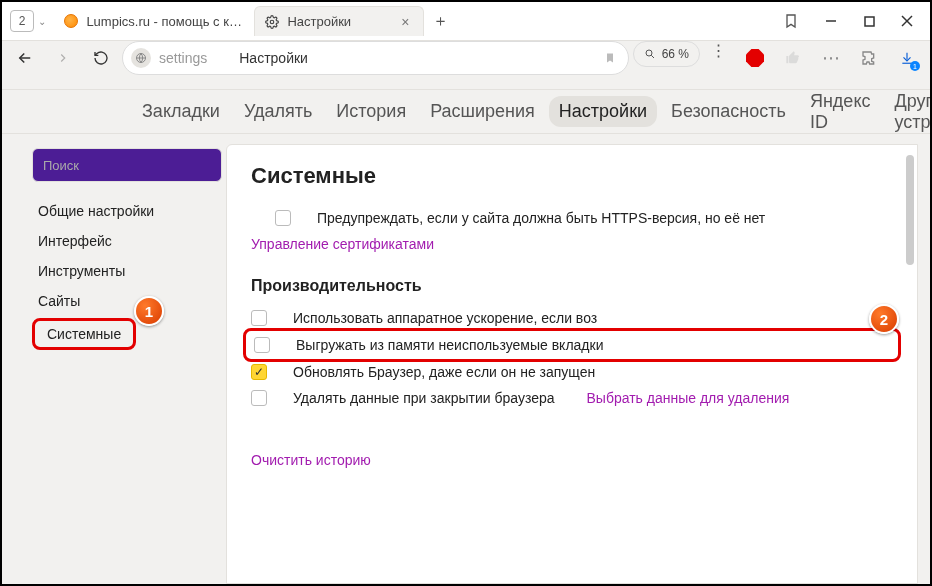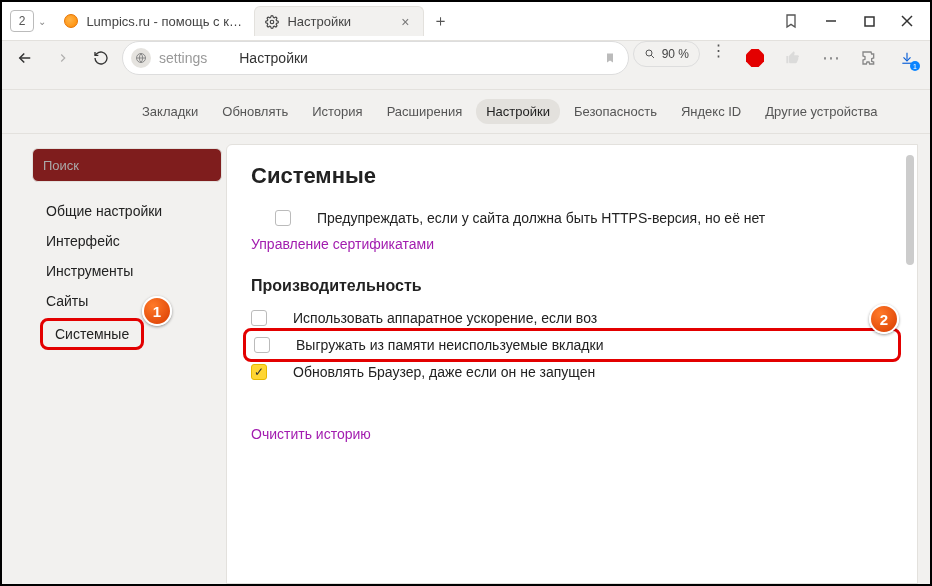--- a/index.html
+++ b/index.html
@@ -128,21 +128,21 @@
     position:relative;
   }
   .dl-badge .dot { position:absolute; bottom:4px; right:4px; width:10px;height:10px;border-radius:50%;background:#0a84ff;color:#fff;font-size:7px;display:flex;align-items:center;justify-content:center; }
 
   
   .settings-tabs {
     display:flex; align-items:center; gap: 4px;
     height: 44px;
     background:#f2f1ef;
     padding: 0 24px 0 130px;
-    font-size: 13px;
+    font-size: 18px;
     color:#555;
     border-bottom: 1px solid #e3e1dd;
   }
   .settings-tab {
     padding: 5px 10px; border-radius: 12px;
   }
   .settings-tab.active {
     background: #e3e1dd; color:#222;
   }
 
@@ -151,25 +151,25 @@
     display:flex;
     height: calc(586px - 38px - 50px - 44px - 4px);
     background:#f2f1ef;
   }
   .sidebar {
     width: 224px;
     padding: 14px 10px 14px 30px;
   }
   .search-box {
     width: 190px; height: 34px;
-    background:#7f1d1d; border:1px solid #e3e1dd; border-radius:6px;
+    background:#4c1d95; border:1px solid #e3e1dd; border-radius:6px;
     display:flex; align-items:center; padding:0 10px;
     color:#aaa; font-size:13px;
   }
-  .side-list { margin-top: 14px; margin-left: 8px; }
+  .side-list { margin-top: 14px; }
   .side-item {
     padding: 7px 6px;
     font-size: 14px;
     color:#222;
     cursor:pointer;
   }
   .side-item.highlighted {
     border: 3px solid #e30000;
     border-radius: 8px;
     display:inline-block;
@@ -320,21 +320,21 @@
           <path d="M6 3h12v18l-6-4-6 4z"></path>
         </svg>
     </span>
   </div>
 
   <div class="zoom-pill">
     <svg width="12" height="12" viewBox="0 0 24 24" fill="none" stroke="#555" stroke-width="2">
         <circle cx="10" cy="10" r="6"></circle>
         <line x1="20" y1="20" x2="14.5" y2="14.5"></line>
       </svg>
-    <span>90 %</span>
+    <span>66 %</span>
   </div>
   <div class="dots3">⋮</div>
 
   <div class="toolbar-icon">
       <div class="adblock"></div>
     </div>
   <div class="toolbar-icon" style="opacity:.4">
     <svg width="16" height="16" viewBox="0 0 24 24" fill="#bbb">
         <path d="M2 20h3V9H2v11zm19-10c0-1.1-.9-2-2-2h-5.3l.8-3.8V4c0-.4-.2-.8-.4-1.1L13 2 6.6 8.4C6.2 8.8 6 9.3 6 9.8V18c0 1.1.9 2 2 2h8c.8 0 1.5-.5 1.8-1.2l2.1-5c.1-.3.1-.5.1-.8v-2z"></path>
       </svg>
@@ -350,21 +350,21 @@
         <path d="M12 3v12"></path>
         <path d="M6 11l6 6 6-6"></path>
         <path d="M4 21h16"></path>
       </svg>
     <span class="dot">1</span>
   </div>
 </div>
 
 <div class="settings-tabs">
   <div class="settings-tab">Закладки</div>
-  <div class="settings-tab">Обновлять</div>
+  <div class="settings-tab">Удалять</div>
   <div class="settings-tab">История</div>
   <div class="settings-tab">Расширения</div>
   <div class="settings-tab active">Настройки</div>
   <div class="settings-tab">Безопасность</div>
   <div class="settings-tab">Яндекс ID</div>
   <div class="settings-tab">Другие устройства</div>
 </div>
 
 <div class="main">
 
@@ -409,20 +409,25 @@
       </div>
       <div class="badge" style="top:-24px; right:-6px;">2</div>
     </div>
 
     <div class="row">
       <div class="chk checked"></div>
       <span>Обновлять Браузер, даже если он не запущен</span>
     </div>
 
 
+    <div class="row">
+      <div class="chk"></div>
+      <span>Удалять данные при закрытии браузера</span>
+      <span class="link" style="margin-left:6px;">Выбрать данные для удаления</span>
+    </div>
 
     <div class="row" style="margin-top:36px;">
       <span class="link">Очистить историю</span>
     </div>
 
     <div class="scrollbar-track">
       <div class="scrollbar-thumb"></div>
     </div>
   </div>
 

